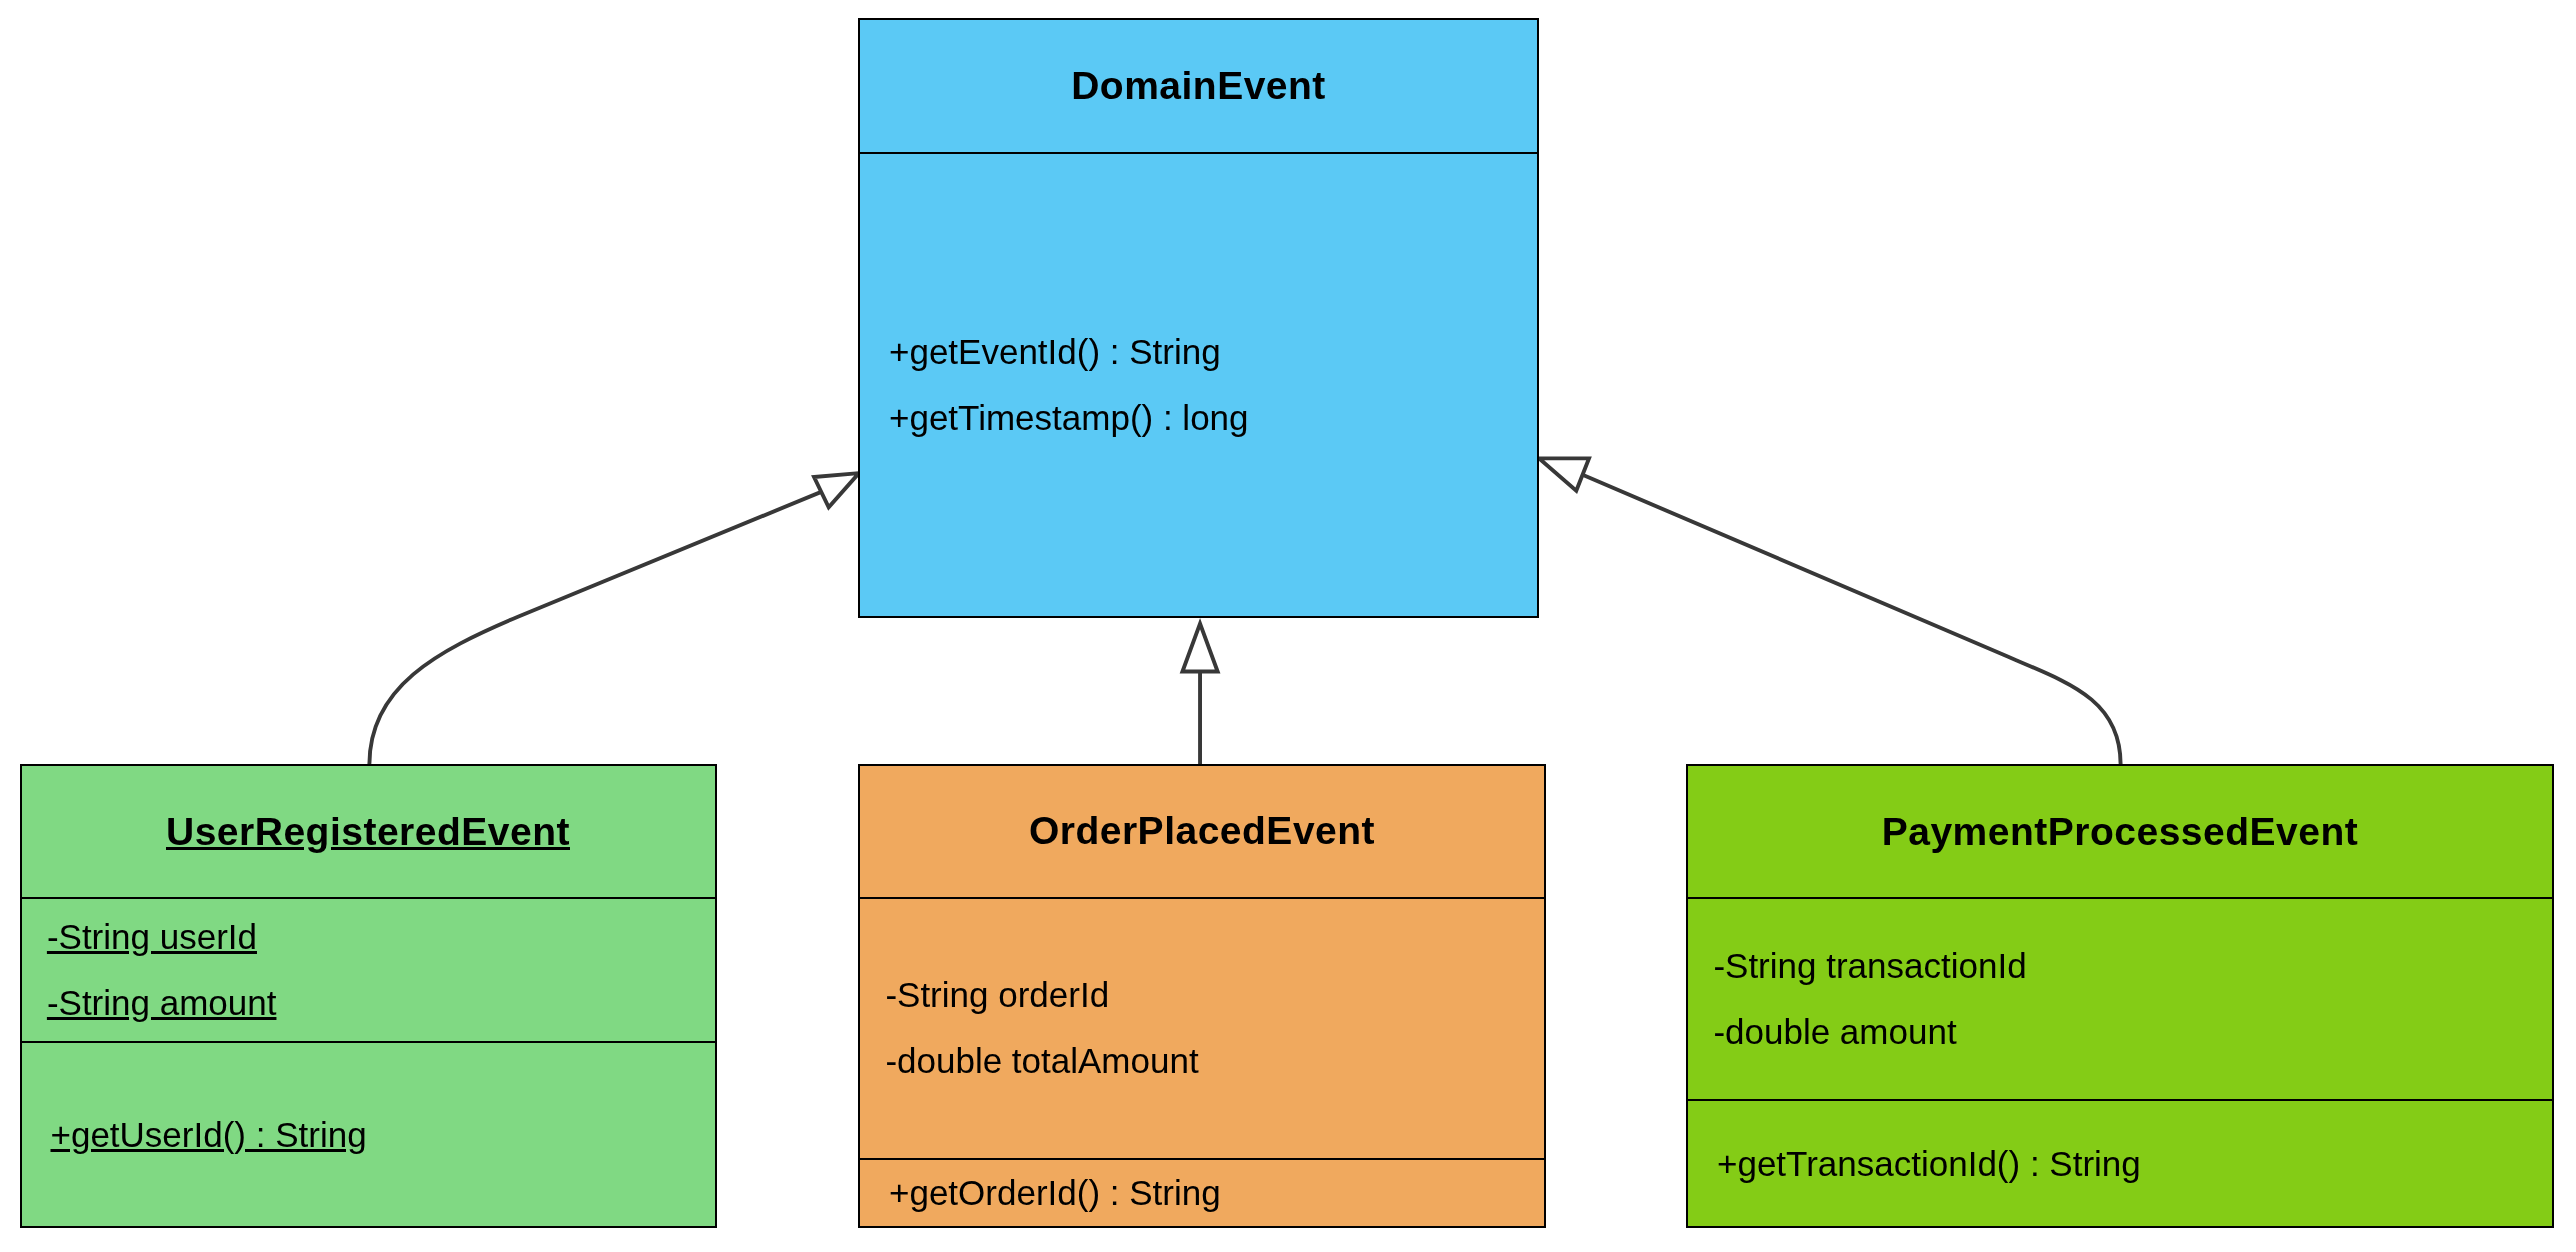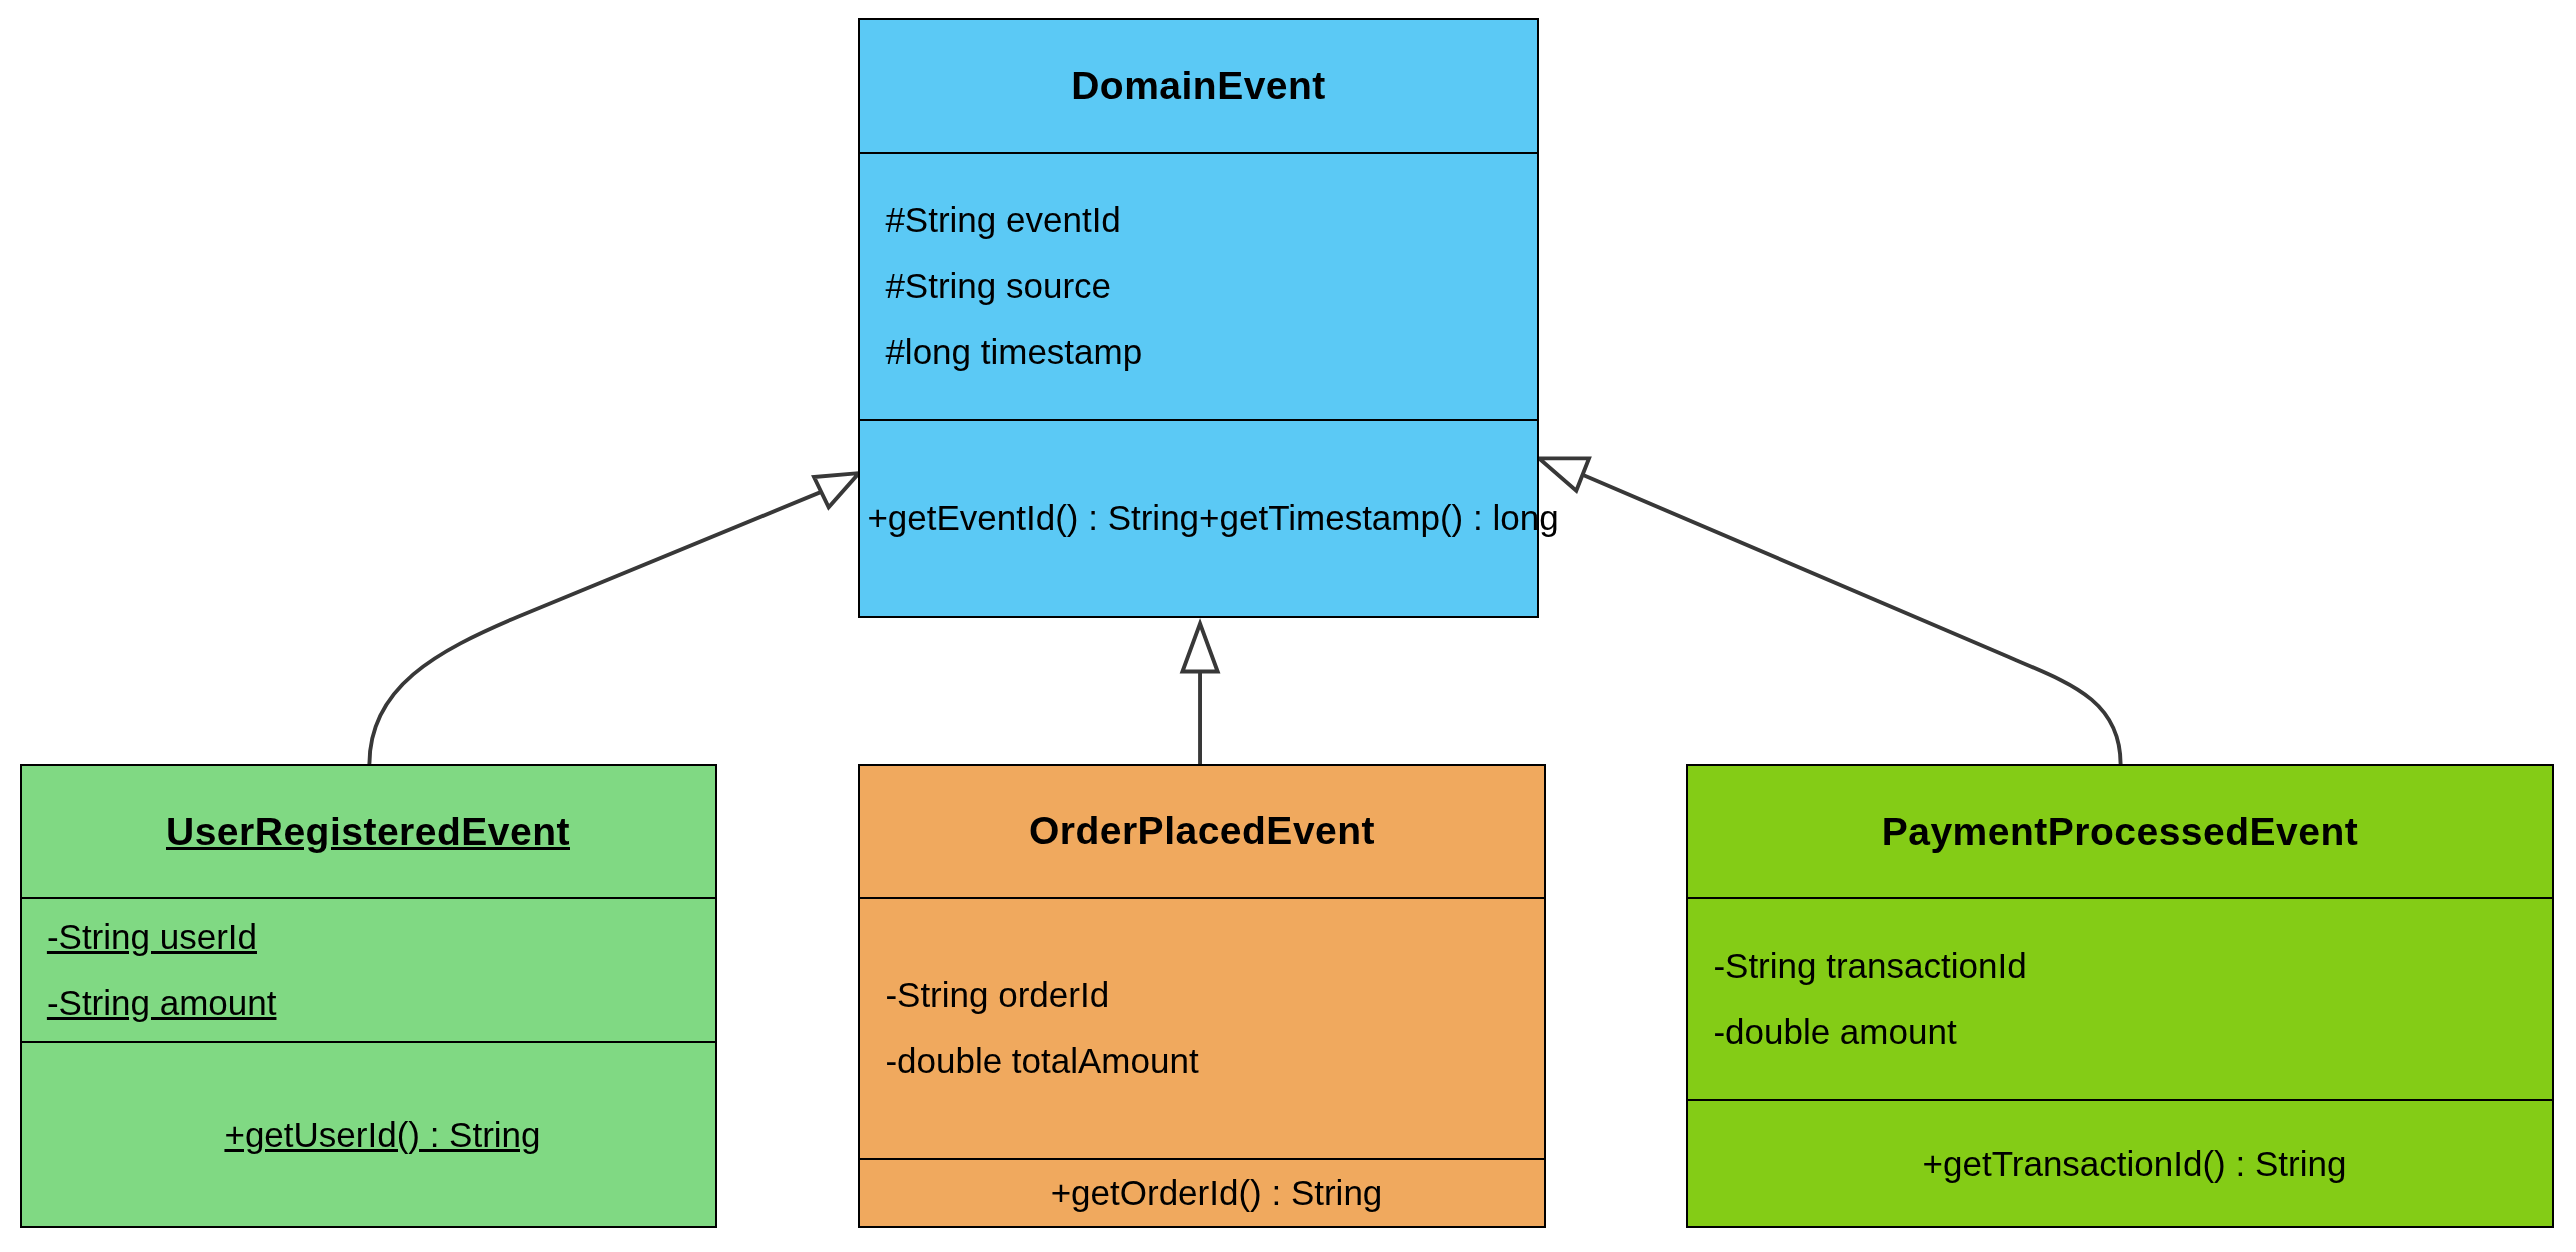--- a/index.html
+++ b/index.html
@@ -57,24 +57,23 @@
   .sec.attrs {
     border-bottom: 2.9px solid #000000;
     display: flex;
     flex-direction: column;
     justify-content: center;
     padding-left: 25.4px;
   }
   .sec.methods {
     flex: 1;
     display: flex;
-    flex-direction: row;
+    flex-direction: column;
     justify-content: center;
     padding-left: 29px;
-    align-items: center;
   }
   .member-line {
     font-size: 35px;
     line-height: 66px;
     white-space: nowrap;
   }
 </style>
 </head>
 <body>
 
@@ -87,25 +86,20 @@
 
     <path d="M 1228 687 L 1228 782"></path>
     <polygon points="1228,638 1210,687 1246,687"></polygon>
 
     <path d="M 1620 486 L 2055 672 C 2115 698 2170 715 2170 782"></path>
     <polygon points="1575,469 1626,469 1613,502"></polygon>
   </svg>
 
   <div class="uml-class" style="left: 858px; top: 17.6px; width: 681px; height: 600px; background-color: rgb(91, 201, 245);">
     <div class="sec title" style="height:134px;">DomainEvent</div>
-    <div class="sec attrs" style="height:267px;">
-      <div class="member-line">#String eventId</div>
-      <div class="member-line">#String source</div>
-      <div class="member-line">#long timestamp</div>
-    </div>
     <div class="sec methods">
       <div class="member-line">+getEventId() : String</div>
       <div class="member-line">+getTimestamp() : long</div>
     </div>
   </div>
 
   <div class="uml-class" style="left: 19.5px; top: 764px; width: 697px; height: 464px; background-color: rgb(128, 217, 131); text-decoration: underline;">
     <div class="sec title" style="height:133px;">UserRegisteredEvent</div>
     <div class="sec attrs" style="height:144px;">
       <div class="member-line">-String userId</div>

